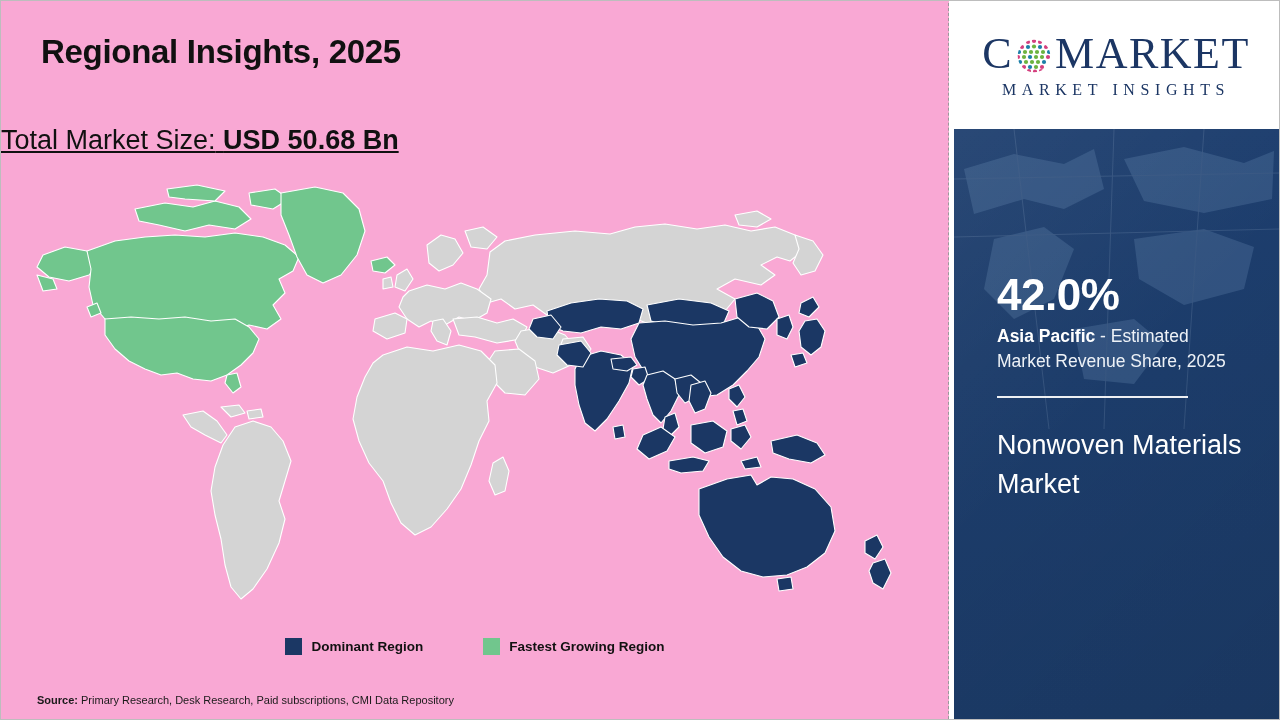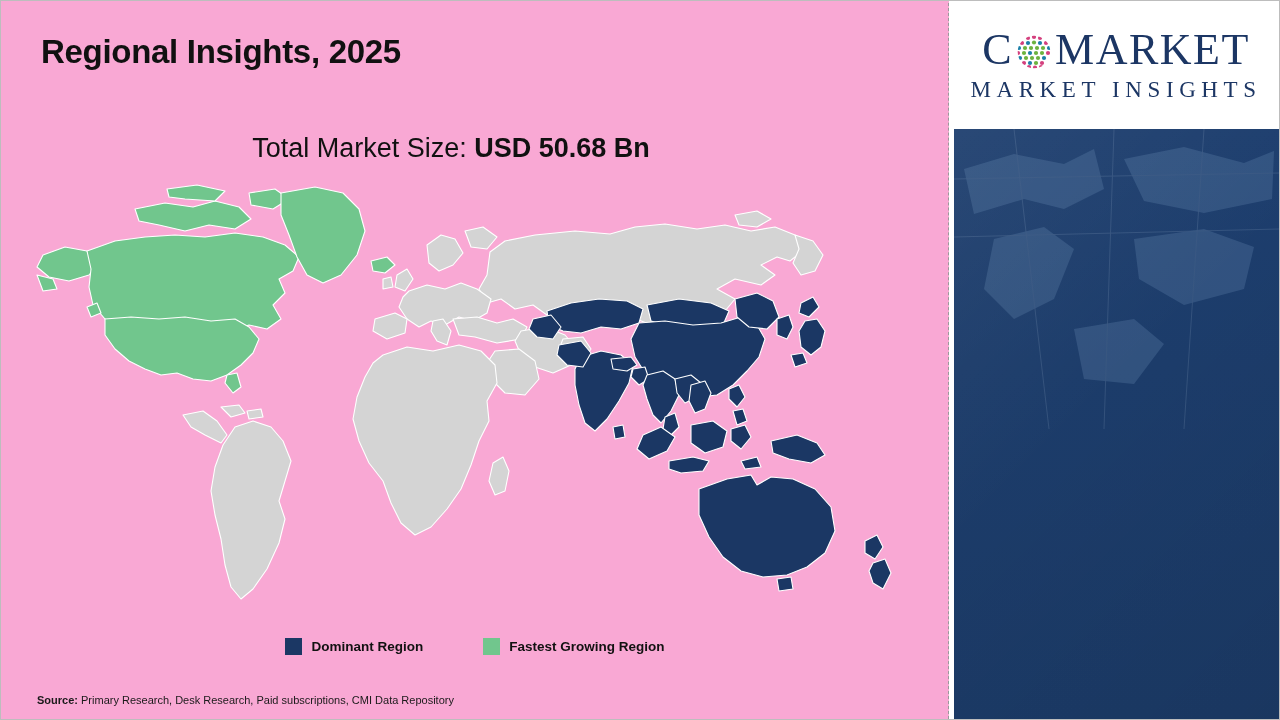--- a/index.html
+++ b/index.html
@@ -20,23 +20,24 @@
   #left-panel{
     position:absolute;left:0;top:0;width:948px;height:718px;
     background:#f9a8d4;
   }
   #page-title{
     position:absolute;left:40px;top:32px;
     font-size:33px;font-weight:bold;letter-spacing:-0.3px;
     color:#111111;white-space:nowrap;
   }
   #market-size-line{
-    position:absolute;left:0;top:132px;width:900px;
-    text-align:center;font-size:27px;color:#111;
+    position:absolute;left:0;top:124px;width:900px;
+    text-align:left;font-size:27px;color:#111;
     white-space:nowrap;
+    text-decoration:underline;
   }
   #market-size-label{font-weight:400;}
   #market-size-value{font-weight:bold;}
 
   
   #map-wrap{
     position:absolute;left:34px;top:178px;width:884px;height:446px;
   }
   #world-map{display:block;width:884px;height:446px;}
 
@@ -74,21 +75,21 @@
     color:#1c3664;font-size:44px;letter-spacing:1.5px;line-height:1;
     font-weight:400;
   }
   #logo-globe{
     display:inline-block;width:40px;height:40px;margin:0 1px;
     position:relative;top:2px;
   }
   #logo-tagline{
     margin-top:5px;
     font-family:"Liberation Serif", serif;
-    color:#1c3664;font-size:23px;letter-spacing:5.6px;
+    color:#1c3664;font-size:16px;letter-spacing:5.6px;
     white-space:nowrap;
   }
 
   
   #blue-panel{
     position:absolute;left:953px;top:128px;width:325px;height:590px;
     overflow:hidden;
     background:
       linear-gradient(135deg,rgba(255,255,255,0.055) 0%,rgba(255,255,255,0.0) 46%,rgba(0,0,0,0.06) 100%),
       linear-gradient(180deg,#1d3e6e 0%,#1c3c6a 40%,#1b3a66 100%);
@@ -345,15 +346,23 @@
       </g>
       <g stroke="#cfe1f2" stroke-width="1" fill="none" opacity="0.8">
         <line x1="0" y1="50" x2="325" y2="44"></line>
         <line x1="0" y1="108" x2="325" y2="100"></line>
         <line x1="160" y1="0" x2="150" y2="300"></line>
         <line x1="60" y1="0" x2="95" y2="300"></line>
         <line x1="250" y1="0" x2="230" y2="300"></line>
       </g>
     </svg>
 
+    <div id="blue-panel-inner">
+      <div id="stat-percent">42.0%</div>
+      <div id="stat-desc">
+        <span id="stat-region">Asia Pacific</span><span id="stat-desc-rest"> - Estimated Market Revenue Share, 2025</span>
+      </div>
+      <div id="stat-divider"></div>
+      <div id="market-name">Nonwoven Materials Market</div>
+    </div>
   </div>
 
 </div>
 
 </body></html>

